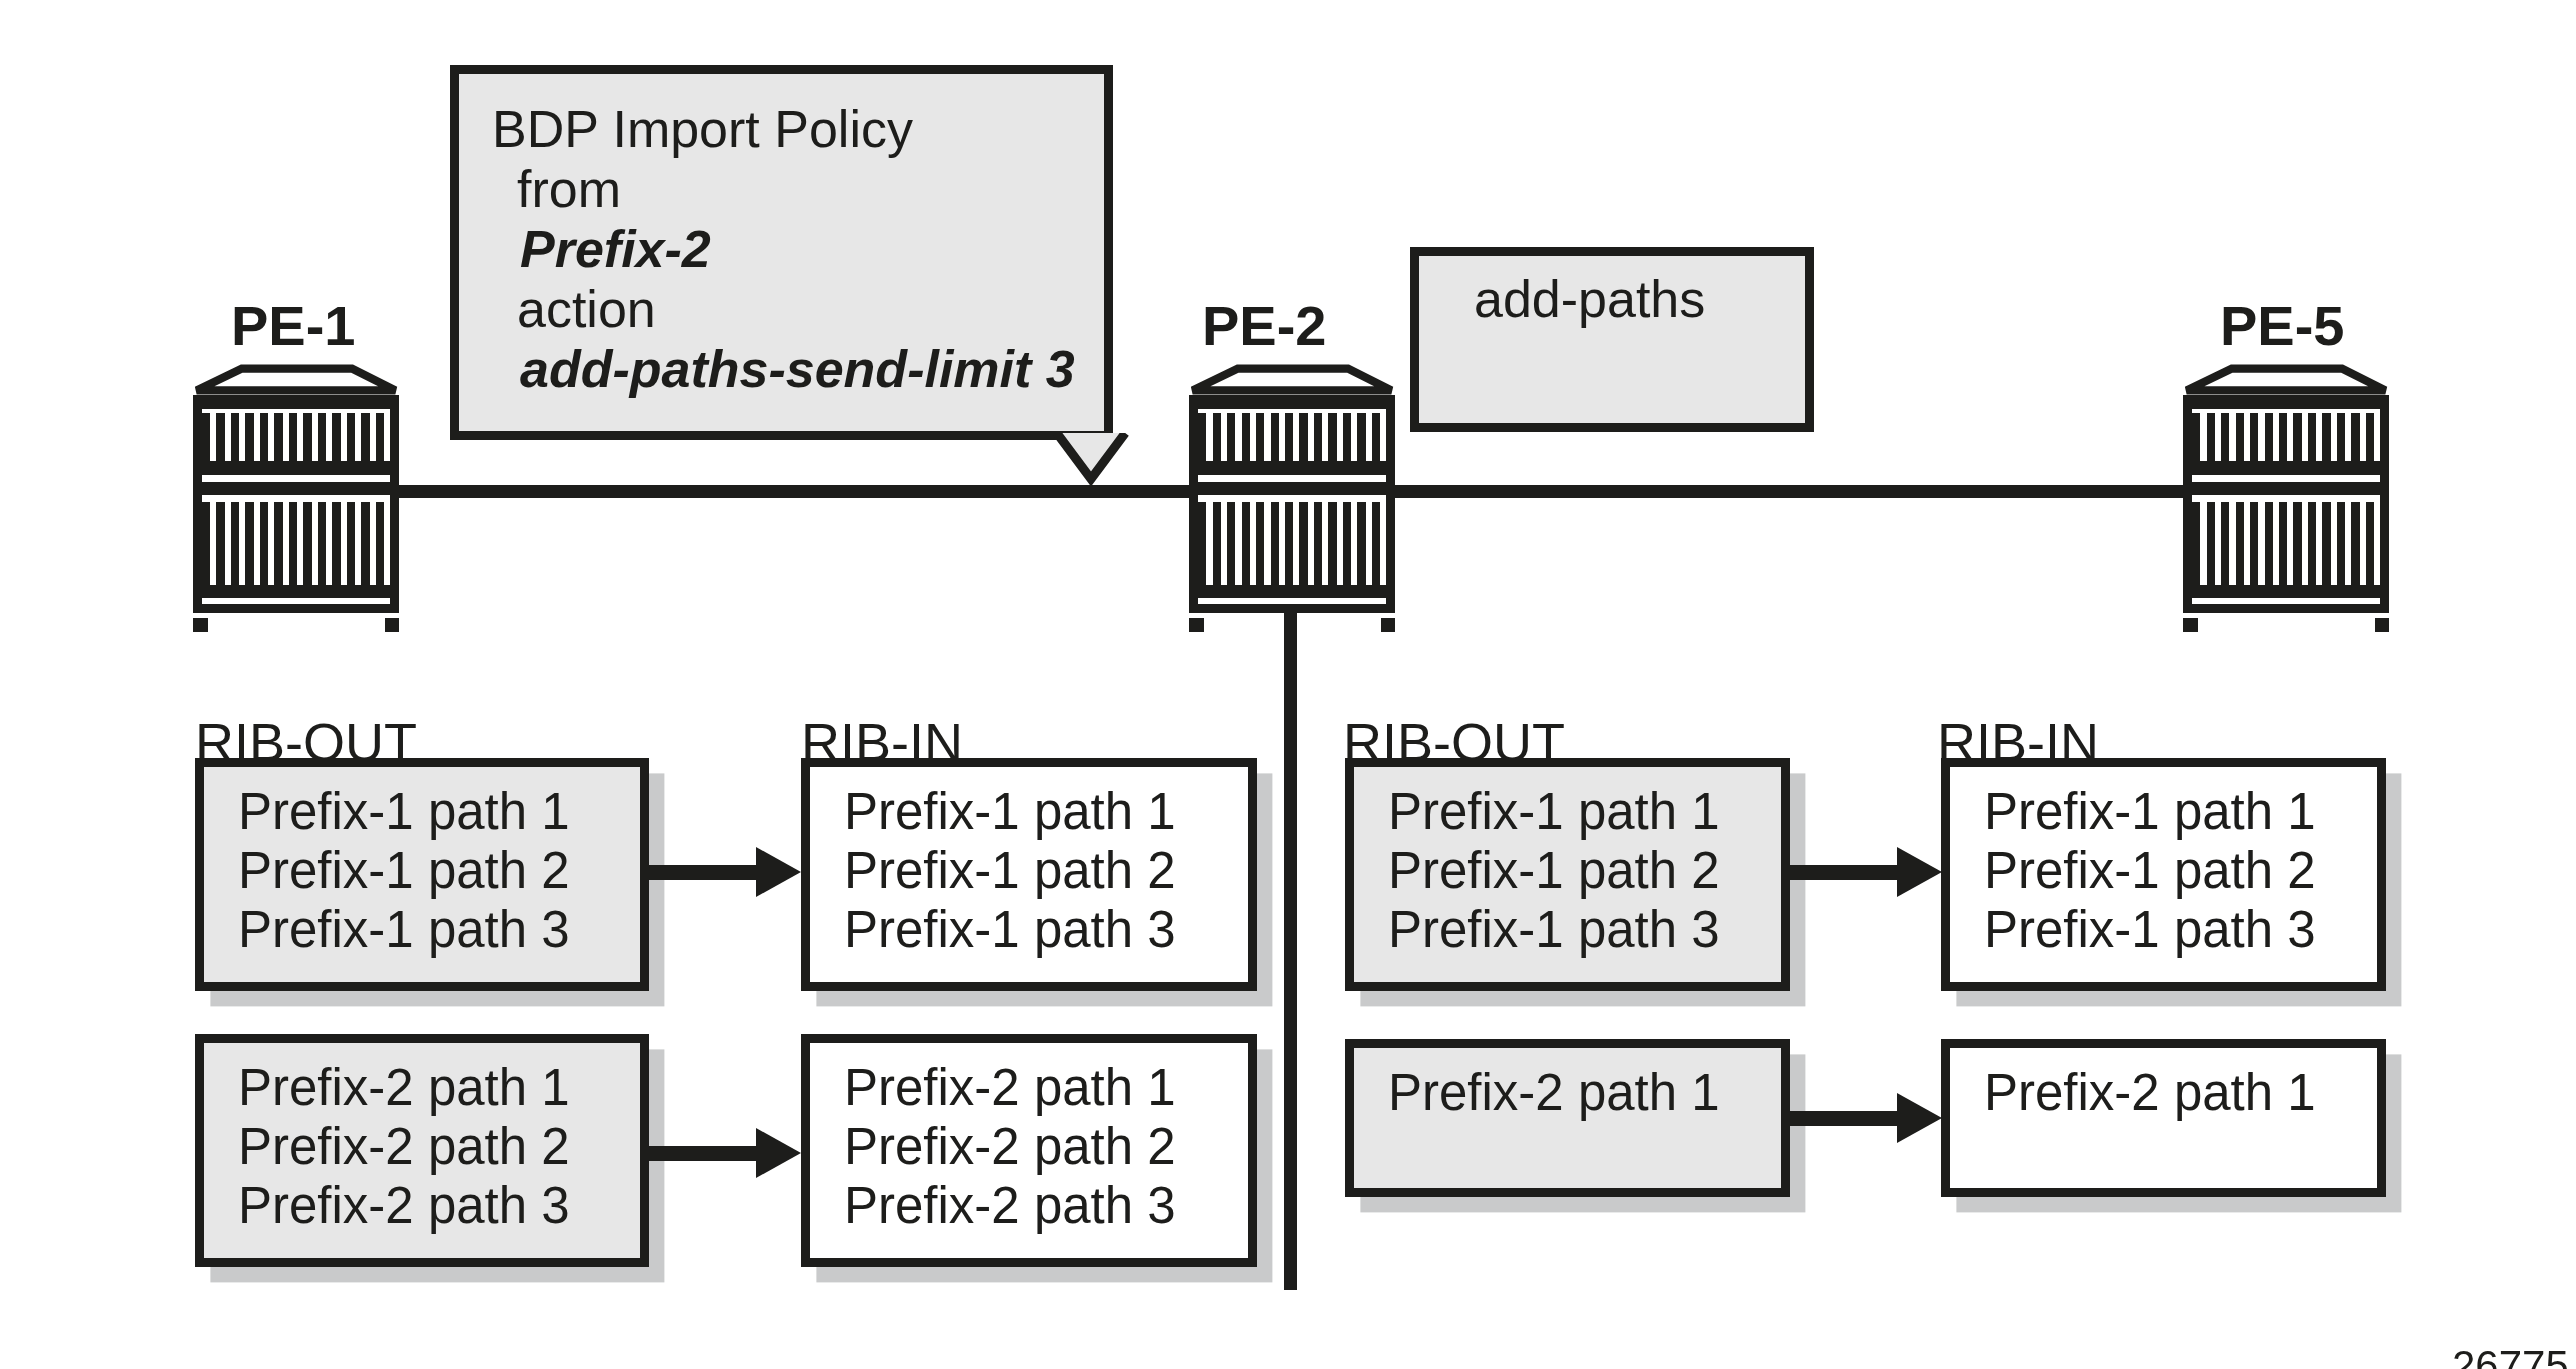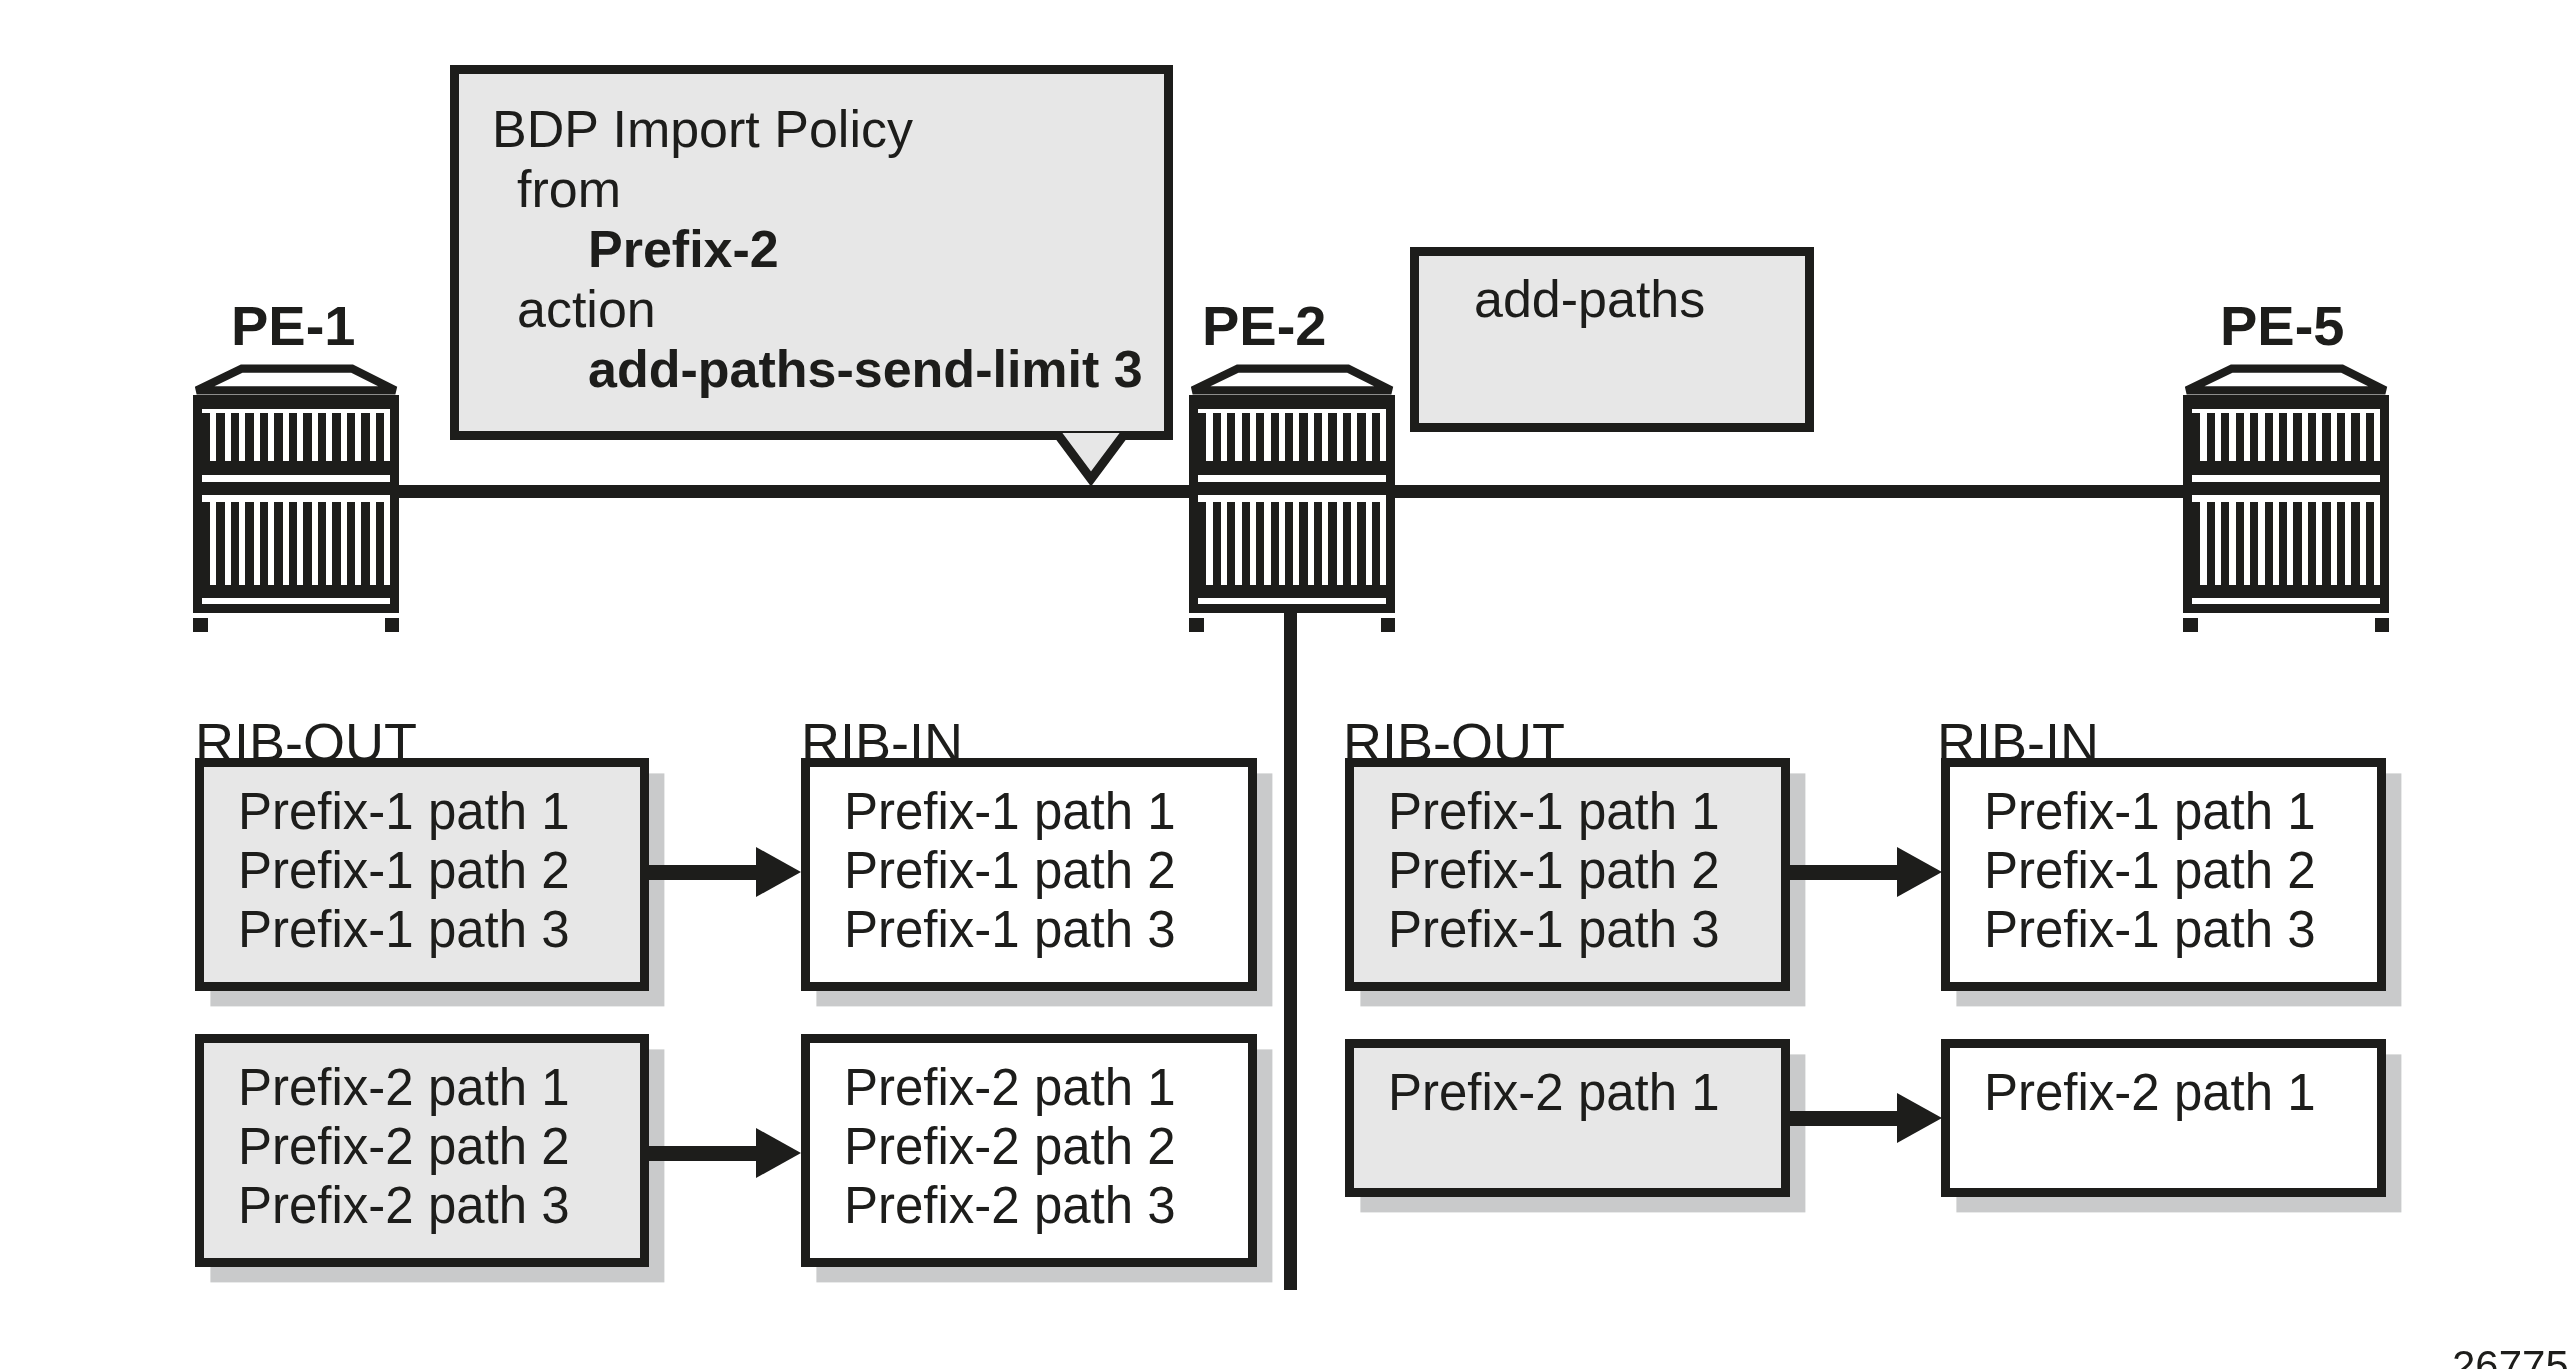--- a/index.html
+++ b/index.html
@@ -24,25 +24,25 @@
   .r-leg{position:absolute;bottom:0;width:14.5px;height:14.5px;background:#1d1d1b;}
   .r-leg.l{left:0;} .r-leg.r{right:0;}
 
   
   .pe-label{font-size:56px;line-height:56px;font-weight:700;white-space:nowrap;}
   .rib-label{font-size:54px;line-height:56px;font-weight:400;white-space:nowrap;margin-top:20px;}
   .fig-num{font-size:42px;line-height:43px;font-weight:400;}
 
   
   .callout{
-    left:450px;top:65px;width:723px;height:375px;box-sizing:border-box;
+    left:450px;top:65px;width:663px;height:375px;box-sizing:border-box;
     background:#e7e7e7;border:9px solid #1d1d1b;
   }
   .callout-text{padding:25px 0 0 33px;font-size:52px;line-height:60px;white-space:nowrap;}
-  .ind-1{margin-left:25px;} .ind-2{margin-left:96px;}
+  .ind-1{margin-left:25px;} .ind-2{margin-left:28px;font-style:italic;}
   .bold{font-weight:700;}
   .callout-tail{left:1053px;top:433px;}
 
   .addpaths-box{
     left:1410px;top:247px;width:404px;height:185px;box-sizing:border-box;
     background:#e7e7e7;border:9px solid #1d1d1b;
   }
   .addpaths-text{padding:12.7px 0 0 29px;font-size:52px;line-height:60px;white-space:nowrap;margin-left:26px;}
   .ap-ind{margin-left:28px;}
 

